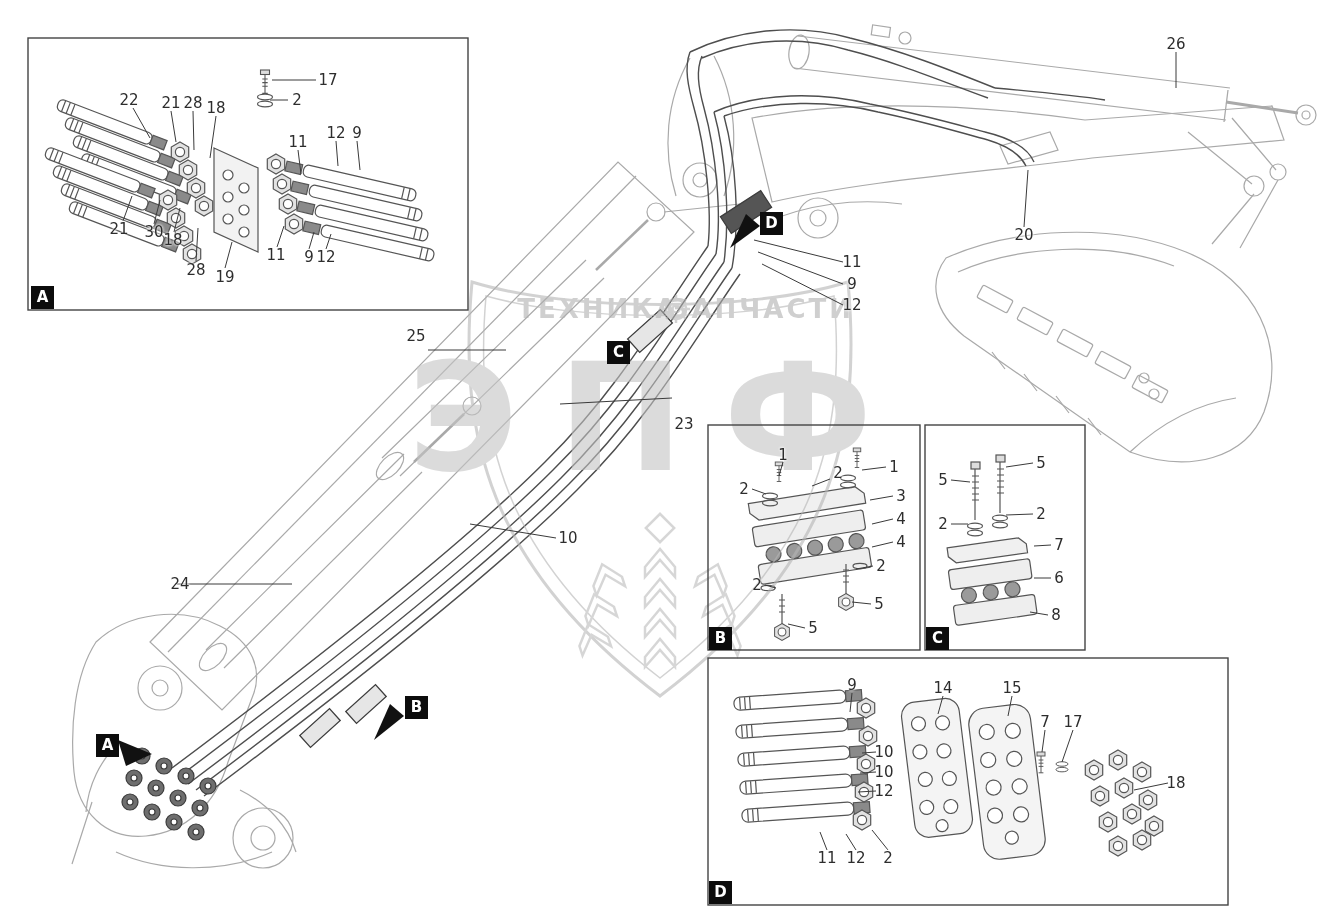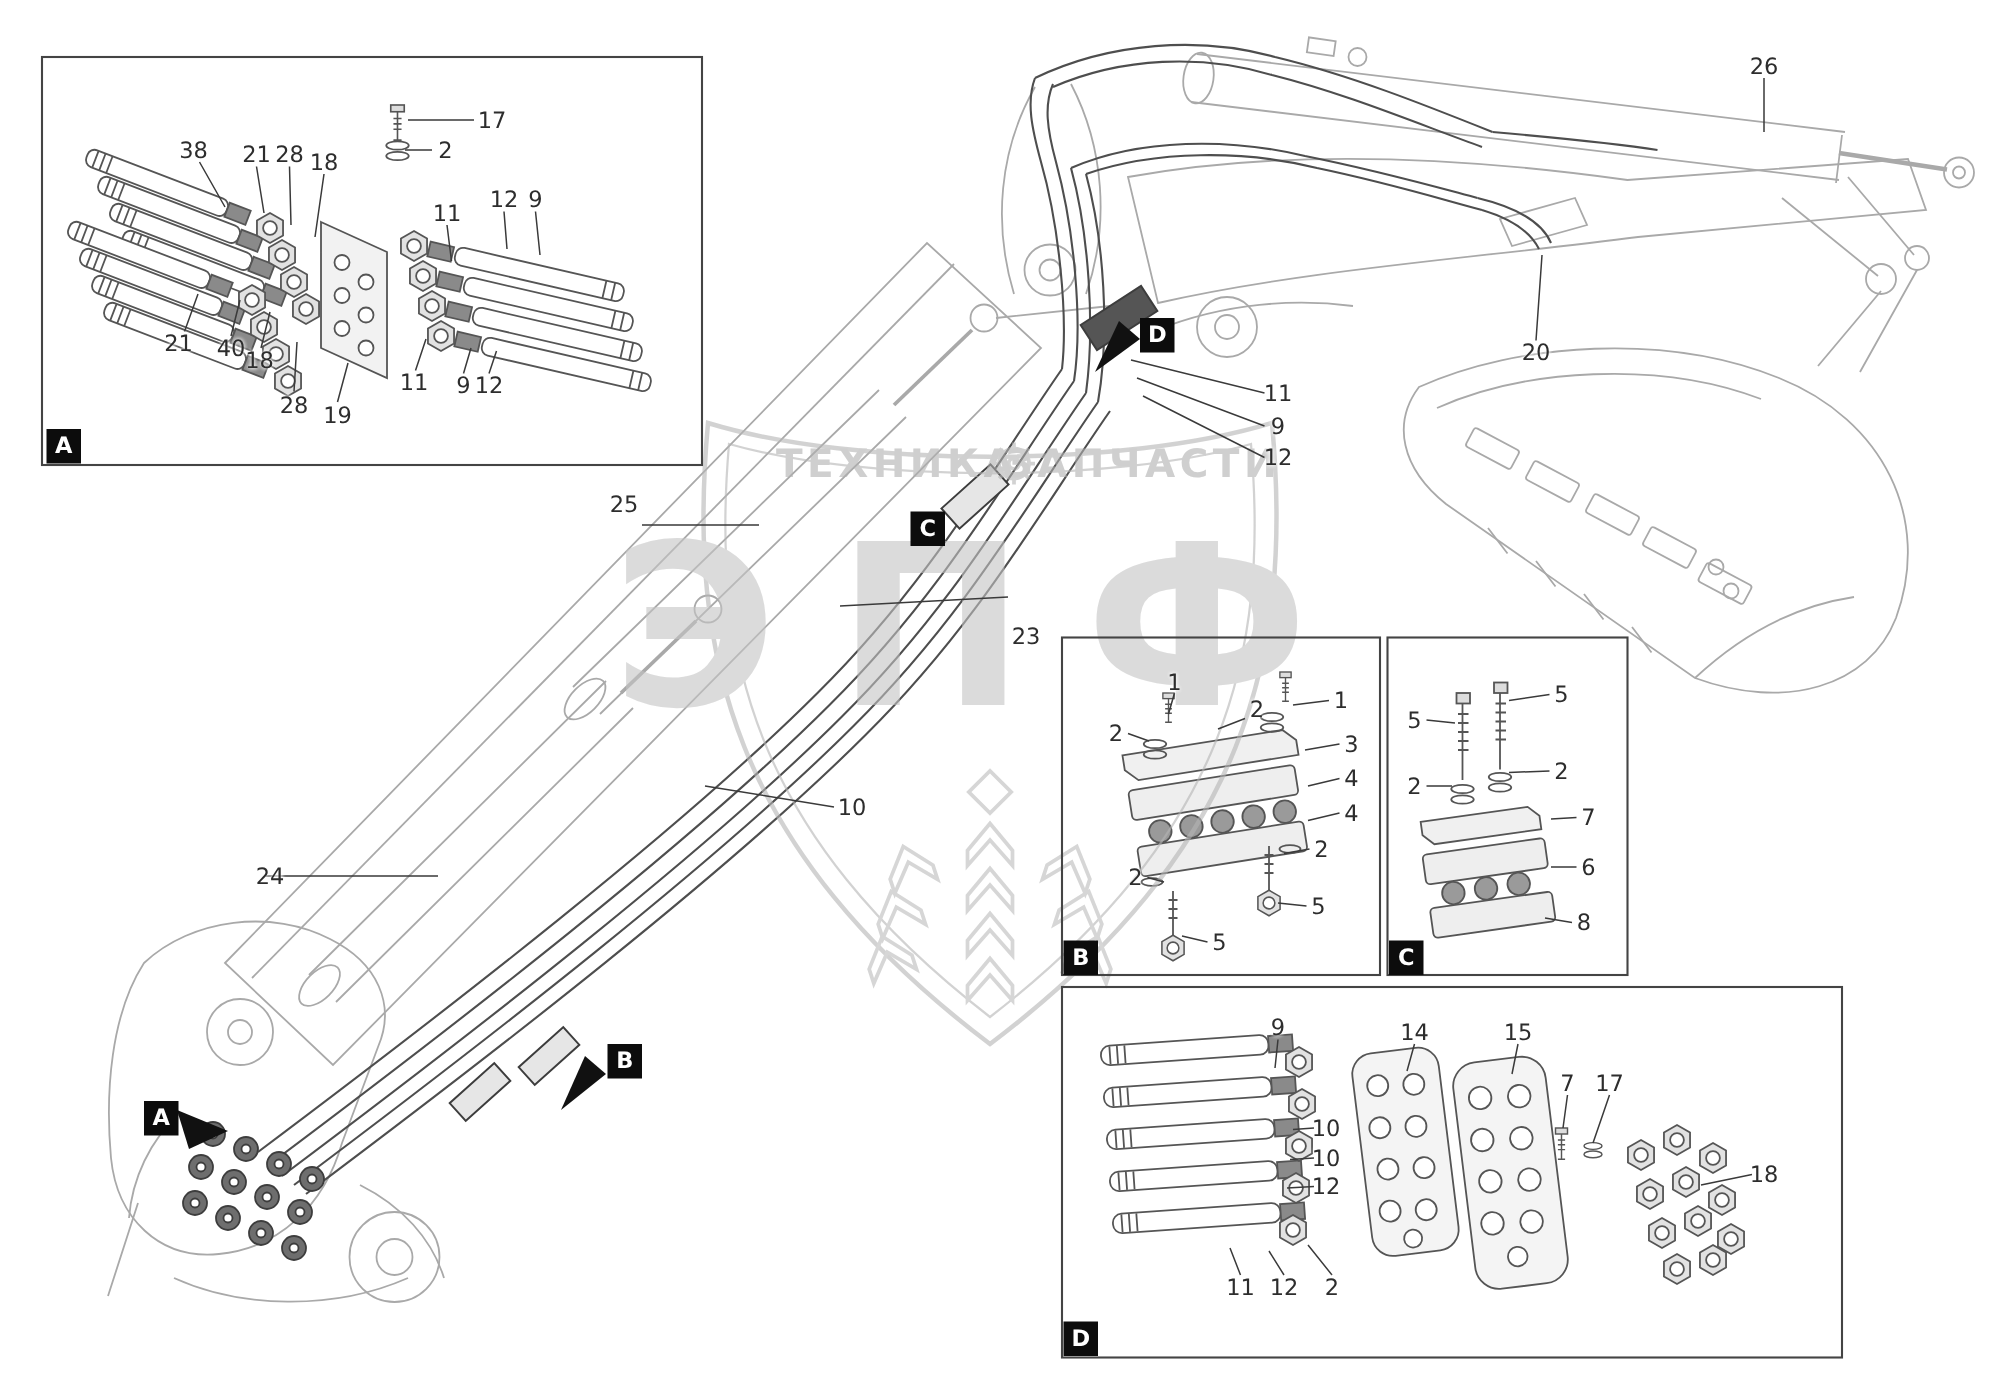--- a/index.html
+++ b/index.html
@@ -351,29 +351,29 @@
     <rect x="28" y="38" width="440" height="272"></rect>
     <rect x="708" y="425" width="212" height="225"></rect>
     <rect x="925" y="425" width="160" height="225"></rect>
     <rect x="708" y="658" width="520" height="247"></rect>
   </g>
 </svg>
 
 <div id="overlay">
       <div class="callout" style="left: 328px; top: 80px;">17</div>
       <div class="callout" style="left: 297px; top: 100px;">2</div>
-      <div class="callout" style="left: 129px; top: 100px;">38</div>
+      <div class="callout" style="left: 129px; top: 100px;">22</div>
       <div class="callout" style="left: 171px; top: 103px;">21</div>
       <div class="callout" style="left: 193px; top: 103px;">28</div>
       <div class="callout" style="left: 216px; top: 108px;">18</div>
       <div class="callout" style="left: 298px; top: 142px;">11</div>
       <div class="callout" style="left: 336px; top: 133px;">12</div>
       <div class="callout" style="left: 357px; top: 133px;">9</div>
       <div class="callout" style="left: 119px; top: 229px;">21</div>
-      <div class="callout" style="left: 154px; top: 232px;">40</div>
+      <div class="callout" style="left: 154px; top: 232px;">30</div>
       <div class="callout" style="left: 173px; top: 240px;">18</div>
       <div class="callout" style="left: 196px; top: 270px;">28</div>
       <div class="callout" style="left: 225px; top: 277px;">19</div>
       <div class="callout" style="left: 276px; top: 255px;">11</div>
       <div class="callout" style="left: 309px; top: 257px;">9</div>
       <div class="callout" style="left: 326px; top: 257px;">12</div>
       <div class="callout" style="left: 1176px; top: 44px; text-align: center;">26</div>
       <div class="callout" style="left: 1024px; top: 235px;">20</div>
       <div class="callout" style="left: 852px; top: 262px;">11</div>
       <div class="callout" style="left: 852px; top: 284px;">9</div>

